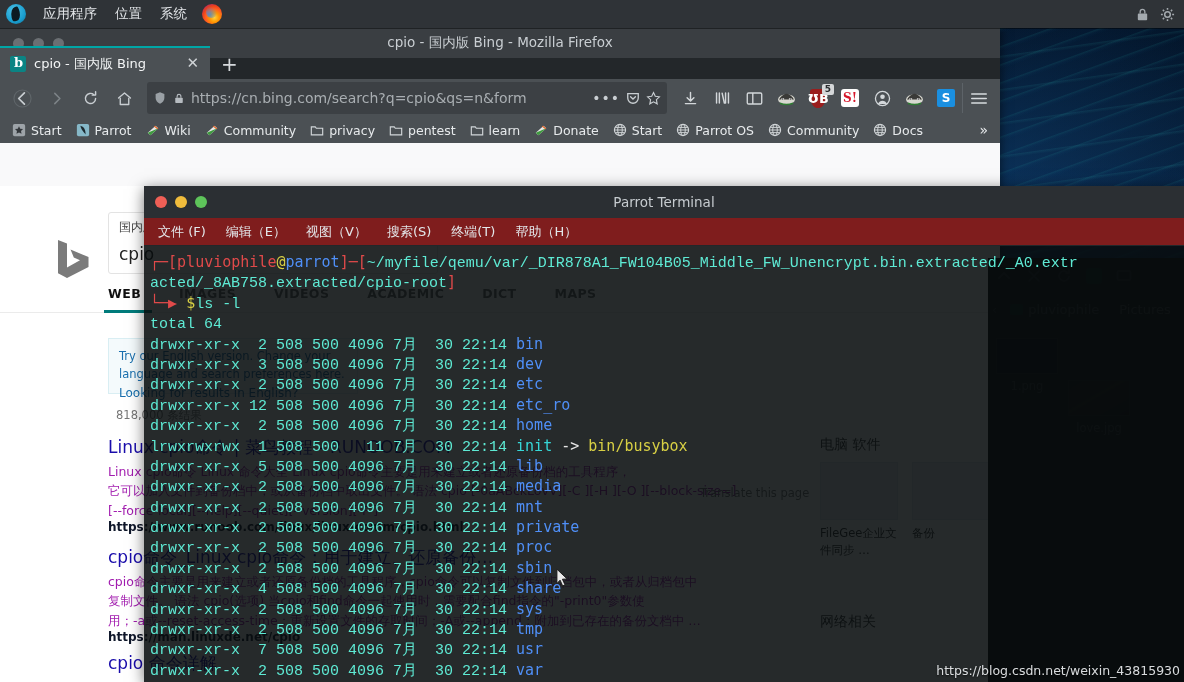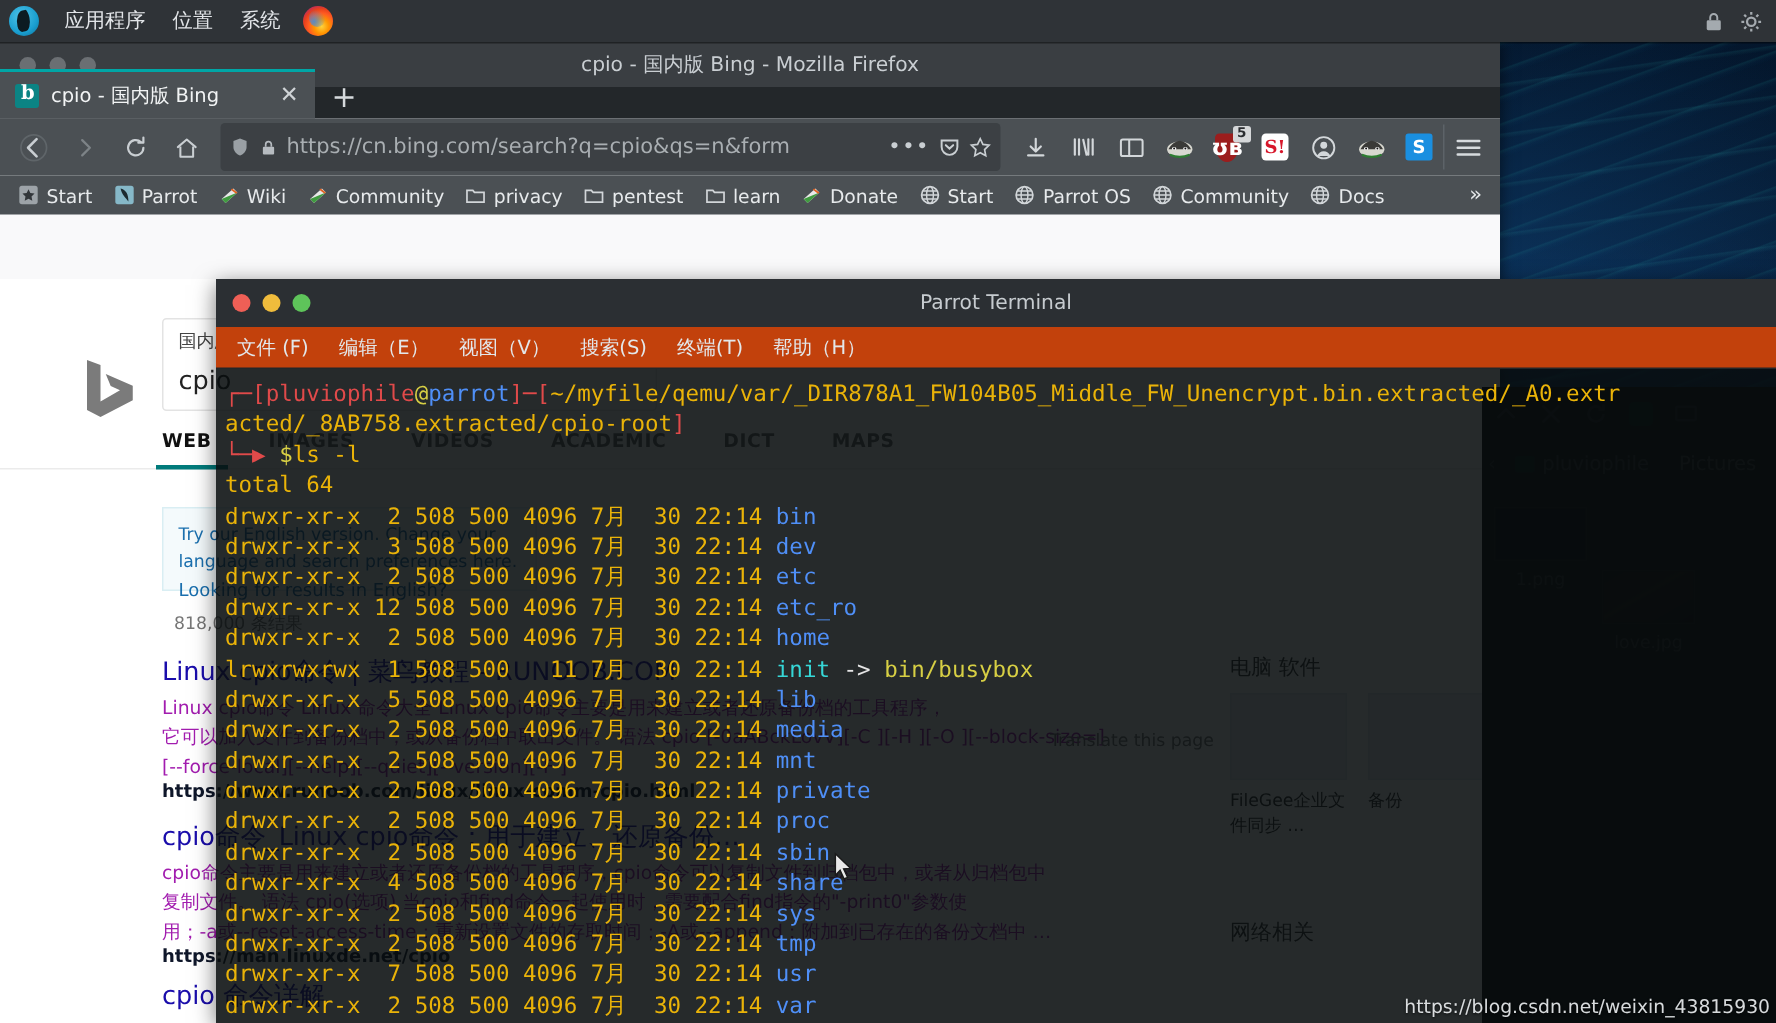--- a/index.html
+++ b/index.html
@@ -204,36 +204,36 @@
     box-shadow: 0 3px 14px rgba(0,0,0,.55);
   }
   .t-titlebar{
     height:32px; background:#2b2f33; position:relative; display:flex; align-items:center;
   }
   .t-btns{ display:flex; gap:8px; margin-left:11px;}
   .tb{ width:12px;height:12px;border-radius:50%;}
   .tb.r{background:#ef5f56;} .tb.y{background:#f0bc3c;} .tb.g{background:#5ec45a;}
   .t-title{ position:absolute; left:0;right:0; text-align:center; color:#c6cbcf; font-size:13.5px;}
   .t-menubar{
-    height:28px; background:#c2410c; display:flex; align-items:center;
+    height:28px; background:#7f1d1d; display:flex; align-items:center;
     color:#e3e7ea; font-size:13px; padding-left:6px; gap:4px;
     border-bottom:1px solid #23272a;
   }
   .t-menu{ padding:2px 8px; white-space:nowrap;}
   .t-body{
     position:absolute; left:0; top:60px; width:1040px; height:436px;
     background: rgba(8,12,14,0.88);
     font-family:"DejaVu Sans Mono","Liberation Mono",monospace;
     font-size:15px; line-height:20.4px;
     padding:6px 0 0 6px;
     white-space:pre;
     overflow:hidden;
   }
   .t-body .l{ display:block; height:20.4px;}
-  .c-red{color:#e04a4a;} .c-grn{color:#eab308;} .c-blu{color:#4f8ff7;}
+  .c-red{color:#e04a4a;} .c-grn{color:#5eead4;font-family:Liberation Mono, monospace;} .c-blu{color:#4f8ff7;}
   .c-yel{color:#d7cf44;} .c-cyn{color:#36d7d7;} .c-wht{color:#e6e6e6;}
   .brk{color:#e04a4a;}
   .promptcorner{ color:#e04a4a;}
 
   #cursor{
     position:absolute; left:556px; top:568px; width:13px; height:20px; z-index:45;
     pointer-events:none;
   }
   #watermark{
     position:absolute; right:4px; bottom:4px; z-index:50;

